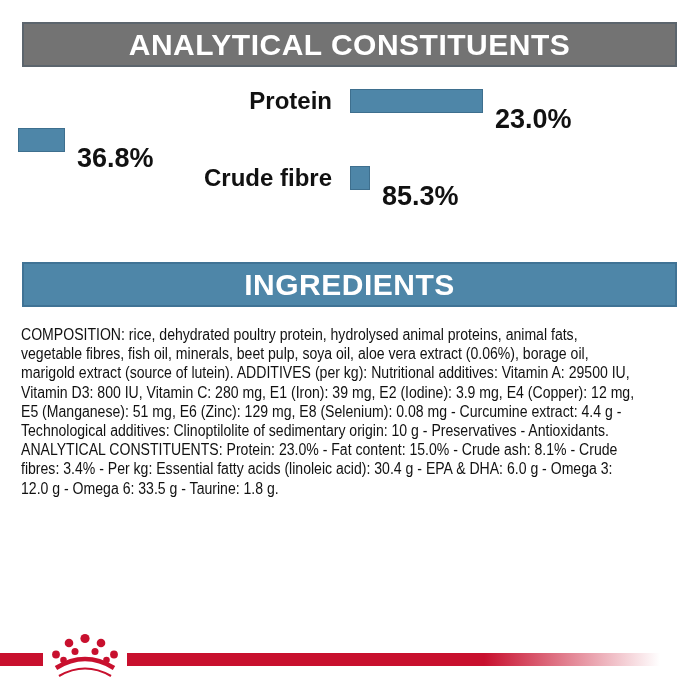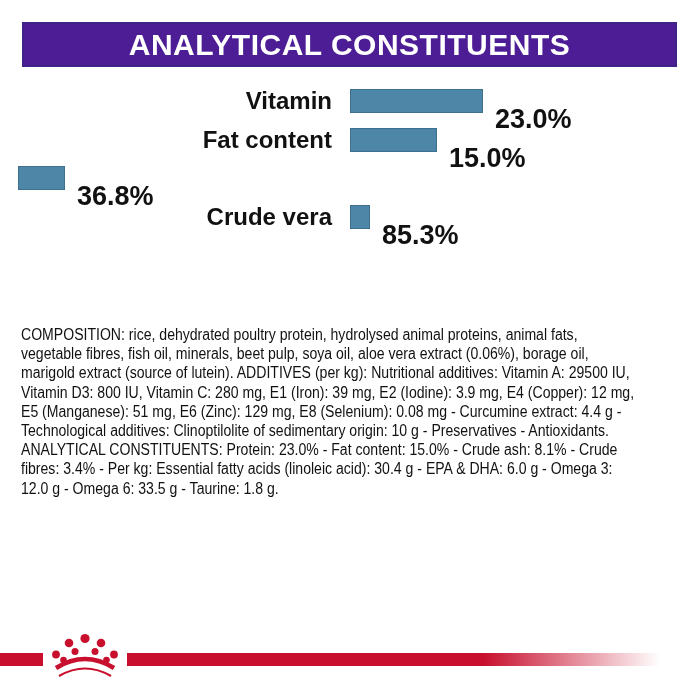--- a/index.html
+++ b/index.html
@@ -32,46 +32,44 @@
   .stripe{position:absolute;top:653px;height:13px;}
   #stripe-left{left:0;width:43px;}
   #stripe-right{left:127px;width:533px;}
   #crown{position:absolute;left:47px;top:630px;width:76px;height:58px;}
 </style>
 </head>
 <body>
 
 <div id="page">
 
-  <div class="band" id="band-analytical" style="background: #4c1d95;">
+  <div class="band" id="band-analytical" style="background: #737373;">
     <span class="band-title" style="color: rgb(255, 255, 255);">ANALYTICAL CONSTITUENTS</span>
   </div>
 
   <div id="chart">
     <div class="chart-row">
-      <span class="chart-label">Vitamin</span>
+      <span class="chart-label">Protein</span>
       <span class="chart-bar" style="width: 133px; background: rgb(78, 134, 168);"></span>
       <span class="chart-value">23.0%</span>
-    </div>
-    <div class="chart-row">
-      <span class="chart-label">Fat content</span>
-      <span class="chart-bar" style="width: 87px; background: rgb(78, 134, 168);"></span>
-      <span class="chart-value">15.0%</span>
     </div>
     <div class="chart-row">
       <span class="chart-bar" style="width: 47px; background: rgb(78, 134, 168);"></span>
       <span class="chart-value">36.8%</span>
     </div>
     <div class="chart-row">
-      <span class="chart-label">Crude vera</span>
+      <span class="chart-label">Crude fibre</span>
       <span class="chart-bar" style="width: 20px; background: rgb(78, 134, 168);"></span>
       <span class="chart-value">85.3%</span>
     </div>
   </div>
 
+  <div class="band" id="band-ingredients" style="background: rgb(78, 134, 168);">
+    <span class="band-title" style="color: rgb(255, 255, 255);">INGREDIENTS</span>
+  </div>
 
   <div id="body-text">COMPOSITION: rice, dehydrated poultry protein, hydrolysed animal proteins, animal fats,
 vegetable fibres, fish oil, minerals, beet pulp, soya oil, aloe vera extract (0.06%), borage oil,
 marigold extract (source of lutein). ADDITIVES (per kg): Nutritional additives: Vitamin A: 29500 IU,
 Vitamin D3: 800 IU, Vitamin C: 280 mg, E1 (Iron): 39 mg, E2 (Iodine): 3.9 mg, E4 (Copper): 12 mg,
 E5 (Manganese): 51 mg, E6 (Zinc): 129 mg, E8 (Selenium): 0.08 mg - Curcumine extract: 4.4 g -
 Technological additives: Clinoptilolite of sedimentary origin: 10 g - Preservatives - Antioxidants.
 ANALYTICAL CONSTITUENTS: Protein: 23.0% - Fat content: 15.0% - Crude ash: 8.1% - Crude
 fibres: 3.4% - Per kg: Essential fatty acids (linoleic acid): 30.4 g - EPA &amp; DHA: 6.0 g - Omega 3:
 12.0 g - Omega 6: 33.5 g - Taurine: 1.8 g.</div>

